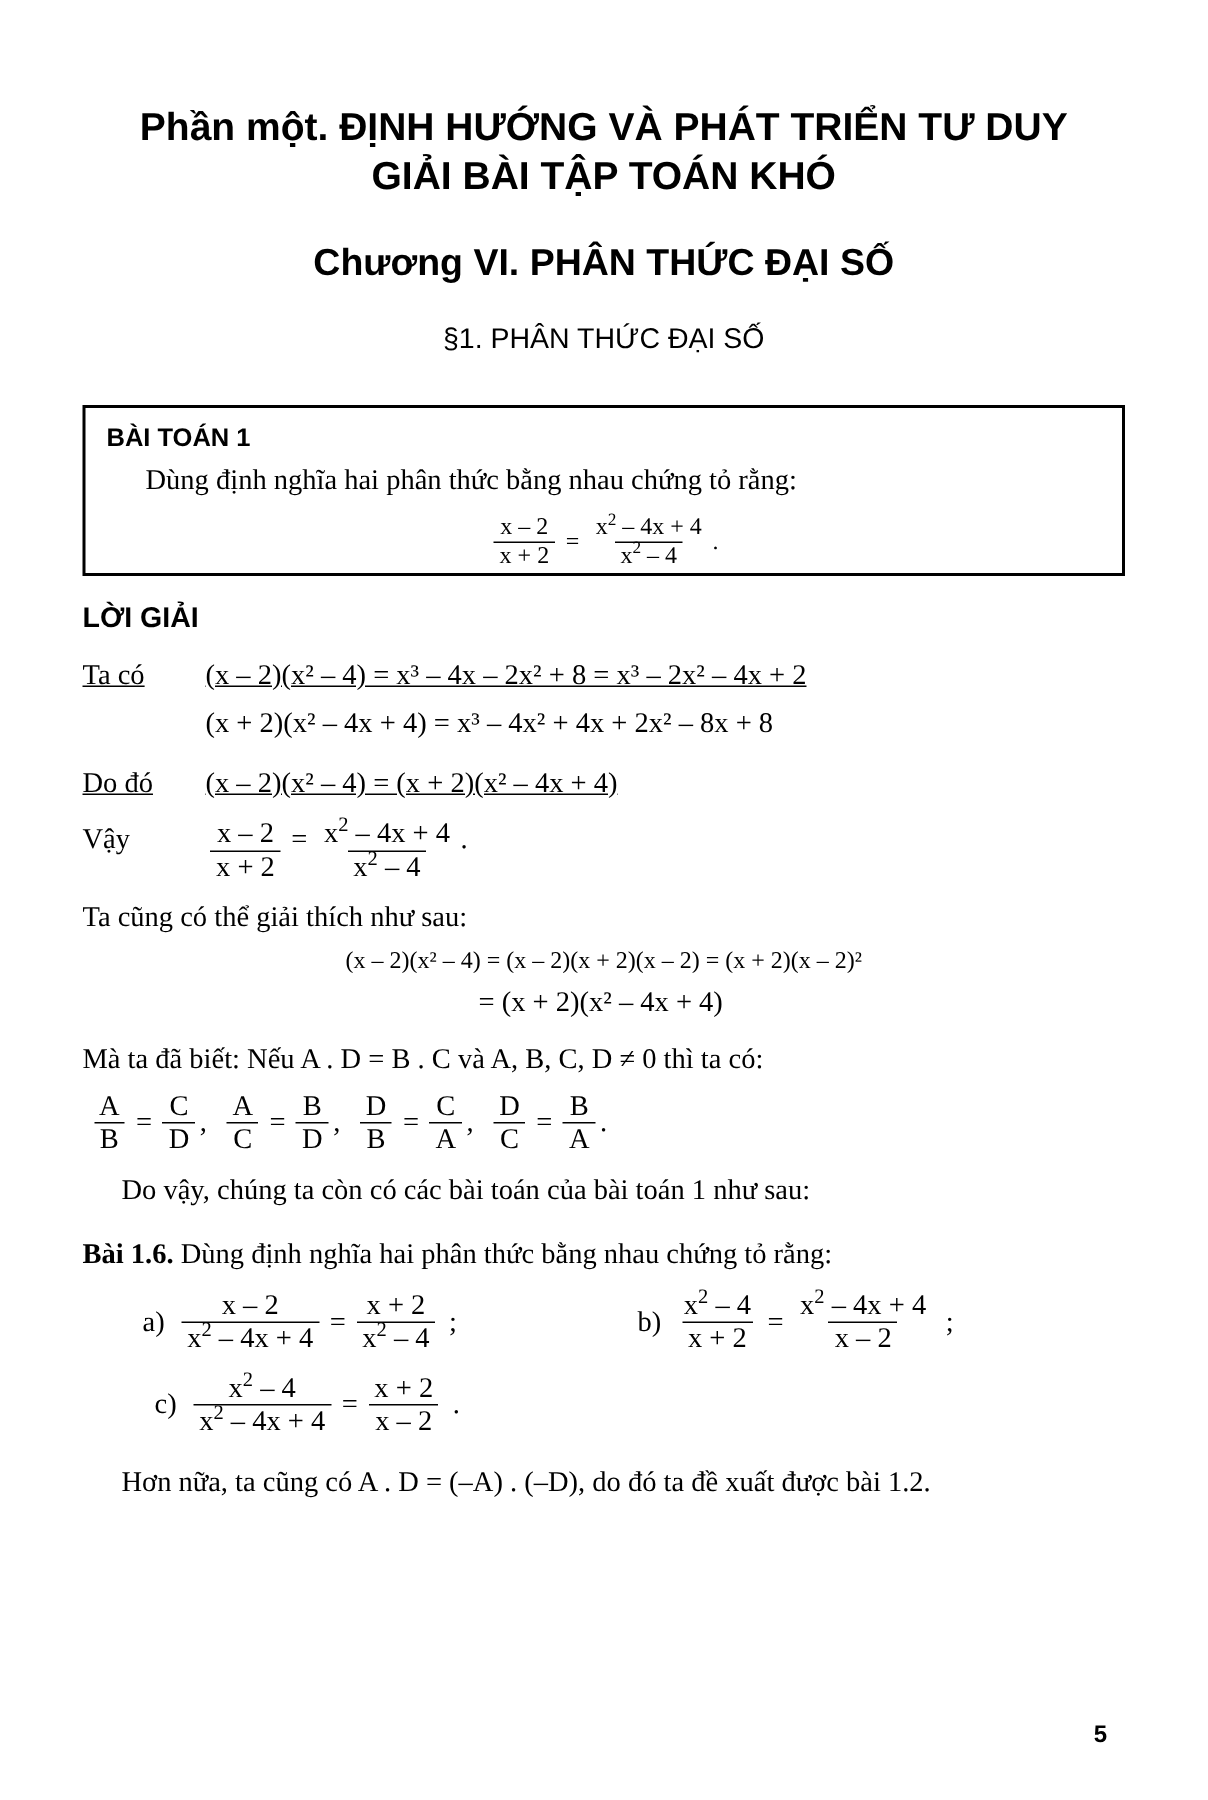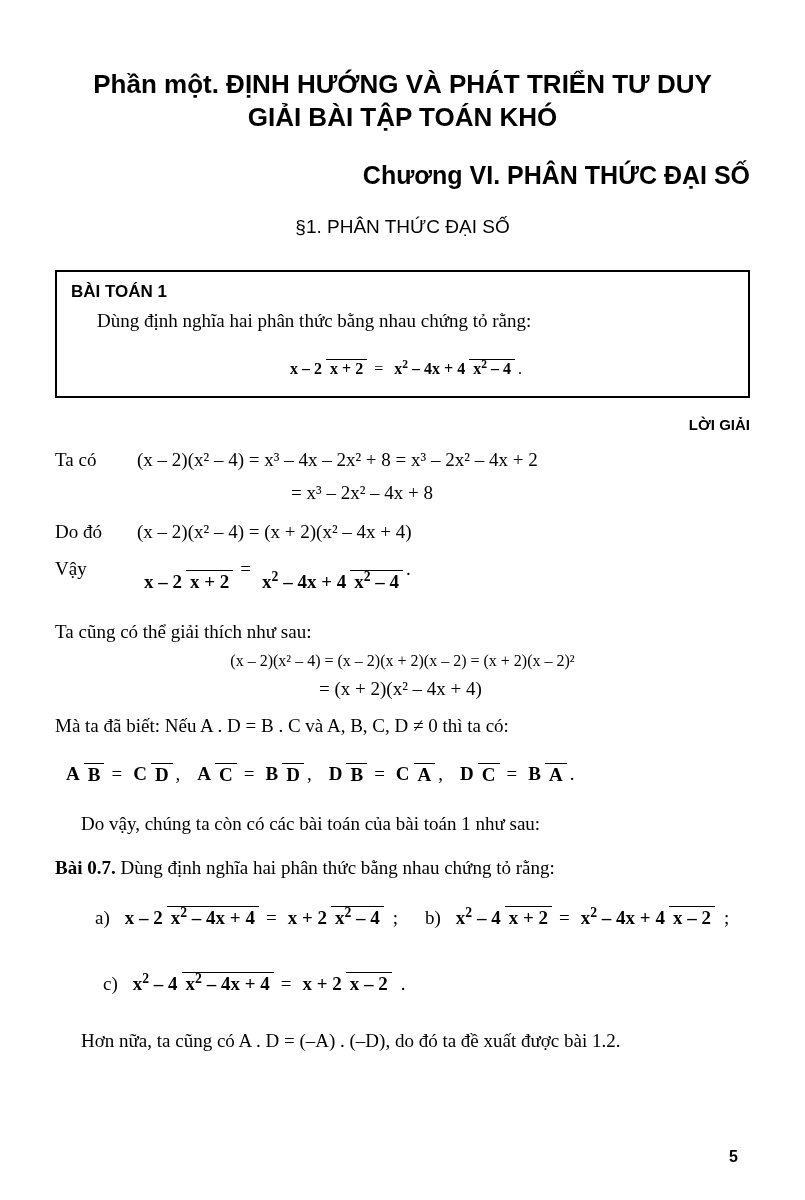--- a/index.html
+++ b/index.html
@@ -29,21 +29,21 @@
     font-weight:bold;
     font-size:26px;
     text-align:center;
     letter-spacing:0px;
     line-height:1.28;
   }
   .h-chapter {
     font-family:"Liberation Sans", sans-serif;
     font-weight:bold;
     font-size:25px;
-    text-align:right;
+    text-align:center;
     margin-top:26px;
   }
   .h-section {
     font-family:"Liberation Sans", sans-serif;
     font-weight:normal;
     font-size:19px;
     text-align:center;
     margin-top:26px;
   }
 
@@ -69,44 +69,43 @@
     display:flex;
     justify-content:center;
     align-items:center;
     margin-top:10px;
     margin-bottom:2px;
   }
 
   
   .frac {
     display:inline-flex;
-    flex-direction:row;
+    flex-direction:column;
     align-items:center;
     vertical-align:middle;
-    margin:16px 3px;
+    margin:0 3px;
     line-height:1.12;
-    font-weight:bold;
   }
   .frac .num { padding:0 4px; }
   .frac .den { padding:0 4px; border-top:1px solid #000; }
   .eqsign { margin:0 4px; }
   sup { font-size:0.72em; vertical-align:super; line-height:0; }
 
   
   .loigiai {
     font-family:"Liberation Sans", sans-serif;
     font-weight:bold;
-    font-size:15px;
-    text-align:right;
+    font-size:19px;
+    text-align:left;
     margin-top:18px;
     margin-bottom:12px;
   }
   .body-text { font-size:19px; line-height:1.55; }
 
-  .row { display:flex; align-items:flex-start; margin-bottom:3px; }
+  .row { display:flex; align-items:flex-start; margin-bottom:3px;text-decoration:underline; }
   .row .label { width:82px; flex:0 0 82px; }
   .row .expr { flex:1; }
 
   .indent-1 { margin-left:82px; }
   .indent-2 { margin-left:236px; }
   .indent-3 { margin-left:264px; }
 
   .para { font-size:19px; margin-top:9px; line-height:1.5; }
   .para.ind { text-indent:26px; }
 
@@ -171,21 +170,21 @@
       </div>
     </div>
 
     <div class="loigiai">LỜI GIẢI</div>
 
     <div class="body-text">
       <div class="row">
         <span class="label">Ta có</span>
         <span class="expr">(x – 2)(x² – 4) = x³ – 4x – 2x² + 8 = x³ – 2x² – 4x + 2</span>
       </div>
-      <div class="indent-2">= x³ – 2x² – 4x + 8</div>
+      <div class="indent-1">(x + 2)(x² – 4x + 4) = x³ – 4x² + 4x + 2x² – 8x + 8</div>
 
       <div class="row" style="margin-top:10px;">
         <span class="label">Do đó</span>
         <span class="expr">(x – 2)(x² – 4) = (x + 2)(x² – 4x + 4)</span>
       </div>
 
       <div class="vay-row">
         <span class="label">Vậy</span>
         <span class="frac">
           <span class="num">x – 2</span>
@@ -247,21 +246,21 @@
         <span class="frac">
           <span class="num">B</span>
           <span class="den">A</span>
         </span>
         <span class="sep">.</span>
       </div>
 
       <div class="para ind">Do vậy, chúng ta còn có các bài toán của bài toán 1 như sau:</div>
 
       <div class="bai-title">
-        <b>Bài 0.7.</b>
+        <b>Bài 1.6.</b>
         <span>Dùng định nghĩa hai phân thức bằng nhau chứng tỏ rằng:</span>
       </div>
 
       <div class="ex-grid">
         <div class="ex-col a">
           <span class="ex-letter">a)</span>
           <span class="frac">
             <span class="num">x – 2</span>
             <span class="den"><span>x</span><sup>2</sup><span> – 4x + 4</span></span>
           </span>

